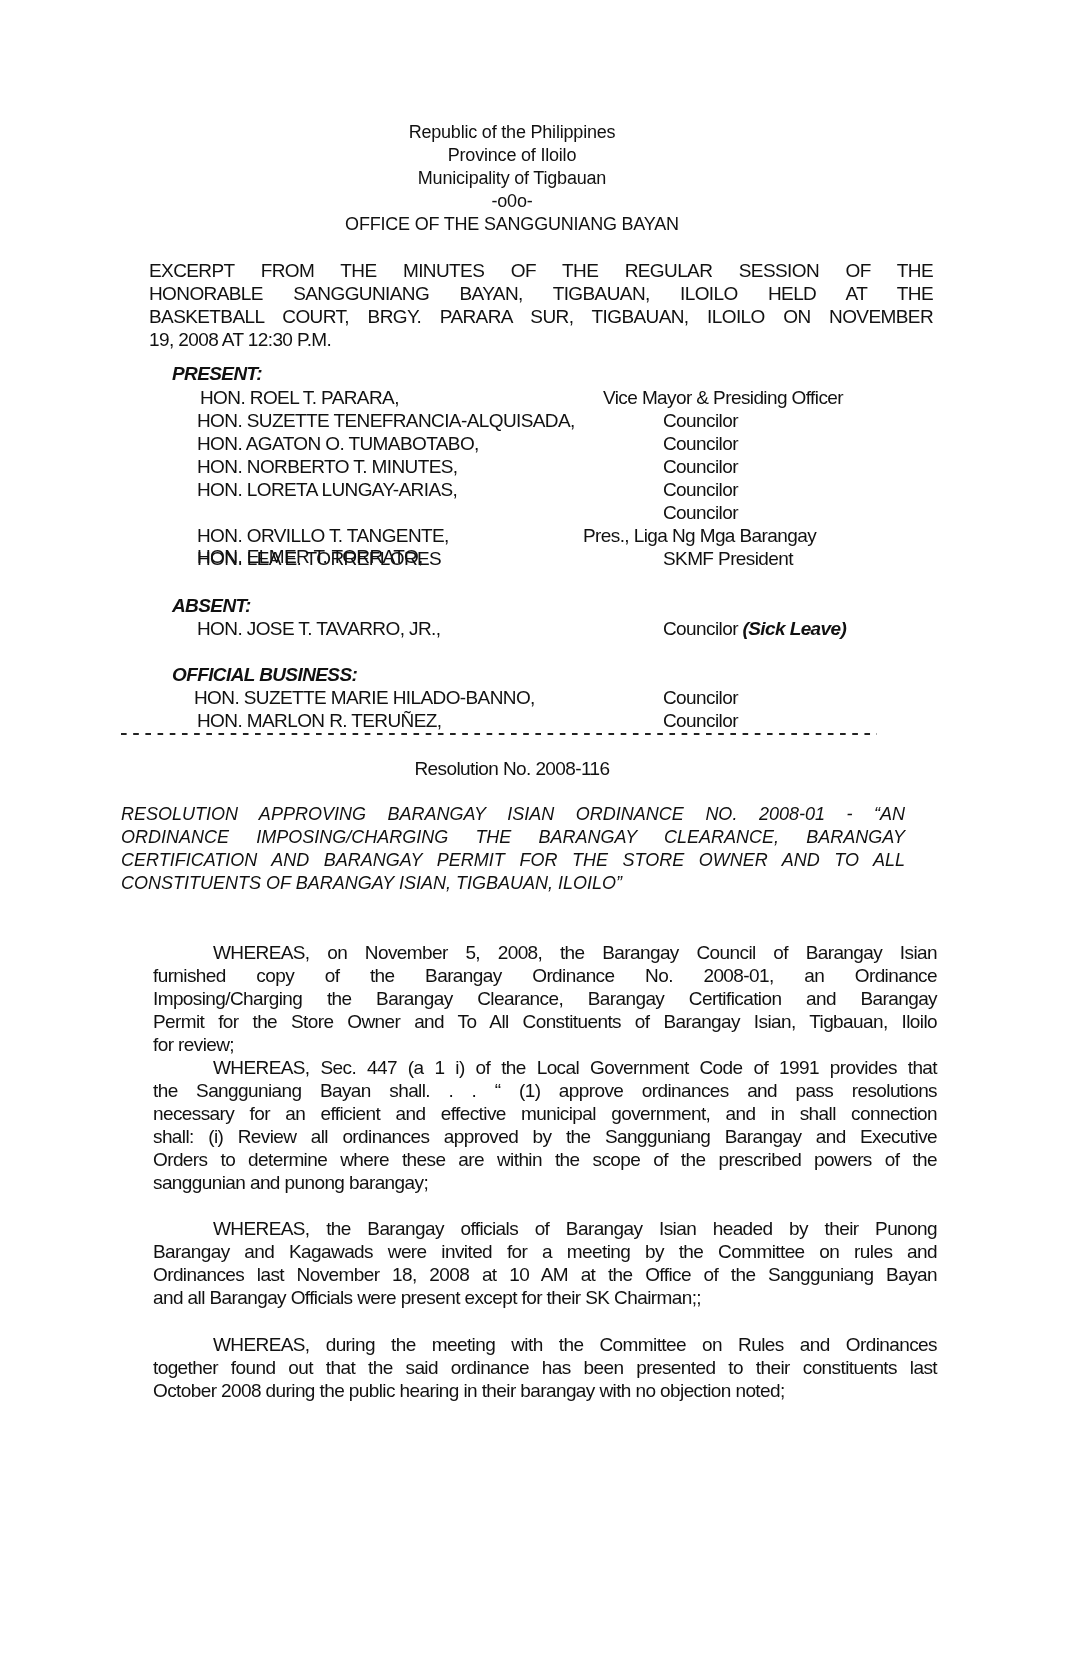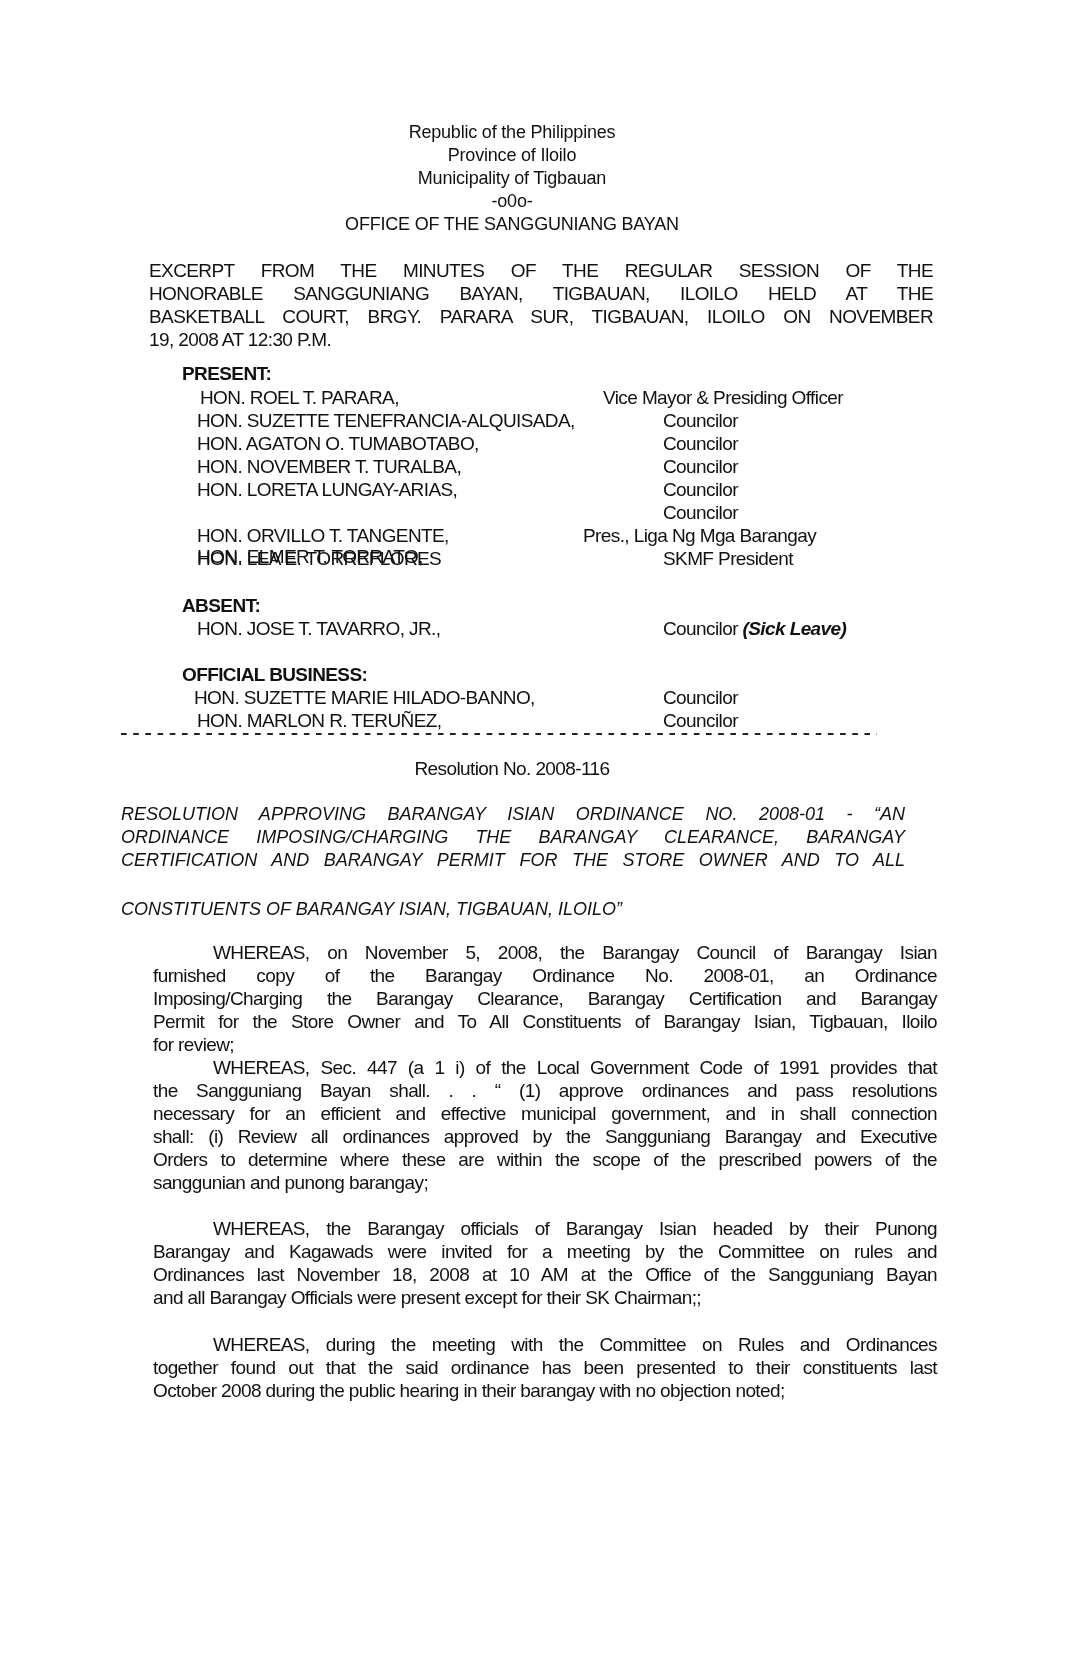--- a/index.html
+++ b/index.html
@@ -52,22 +52,23 @@
   .intro .line {
     display: block;
     text-align: justify;
     text-align-last: justify;
     white-space: nowrap;
   }
   .intro .line.last { text-align-last: left; }
 
   .section-label {
     position: absolute;
-    left: 182px;
+    left: 172px;
     font-weight: bold;
+    font-style: italic;
     white-space: nowrap;
   }
   .attendee {
     position: absolute;
     white-space: nowrap;
   }
   .attendee .name { position: absolute; white-space: nowrap; }
   .attendee .role { position: absolute; white-space: nowrap; }
   .attendee .note { font-weight: bold; font-style: italic; }
 
@@ -98,21 +99,21 @@
     font-size: 18px;
     line-height: 23px;
     letter-spacing: 0px;
   }
   .reso-title .line {
     display: block;
     white-space: nowrap;
     text-align: justify;
     text-align-last: justify;
   }
-  .reso-title .line.last { text-align-last: left; margin-top: 26px; }
+  .reso-title .line.last { text-align-last: left; }
 
   .para {
     position: absolute;
     left: 121px;
     width: 784px;
     margin-left: 32px;
   }
   .para .line {
     display: block;
     white-space: nowrap;
@@ -150,21 +151,21 @@
   </div>
   <div class="attendee narrow" style="top:409px;left:0;">
     <span class="name" style="left:197px;">HON. SUZETTE TENEFRANCIA-ALQUISADA,</span>
     <span class="role" style="left:663px;">Councilor</span>
   </div>
   <div class="attendee narrow" style="top:432px;left:0;">
     <span class="name" style="left:197px;">HON. AGATON O. TUMABOTABO,</span>
     <span class="role" style="left:663px;">Councilor</span>
   </div>
   <div class="attendee narrow" style="top:455px;left:0;">
-    <span class="name" style="left:197px;">HON. NOVEMBER T. TURALBA,</span>
+    <span class="name" style="left:197px;">HON. NORBERTO T. MINUTES,</span>
     <span class="role" style="left:663px;">Councilor</span>
   </div>
   <div class="attendee narrow" style="top:478px;left:0;">
     <span class="name" style="left:197px;">HON. LORETA LUNGAY-ARIAS,</span>
     <span class="role" style="left:663px;">Councilor</span>
   </div>
   <div class="attendee narrow" style="top:501px;left:0;">
     <span class="name" style="left:197px;margin-top:44px;">HON. ELMER T. TORRATO,</span>
     <span class="role" style="left:663px;">Councilor</span>
   </div>

